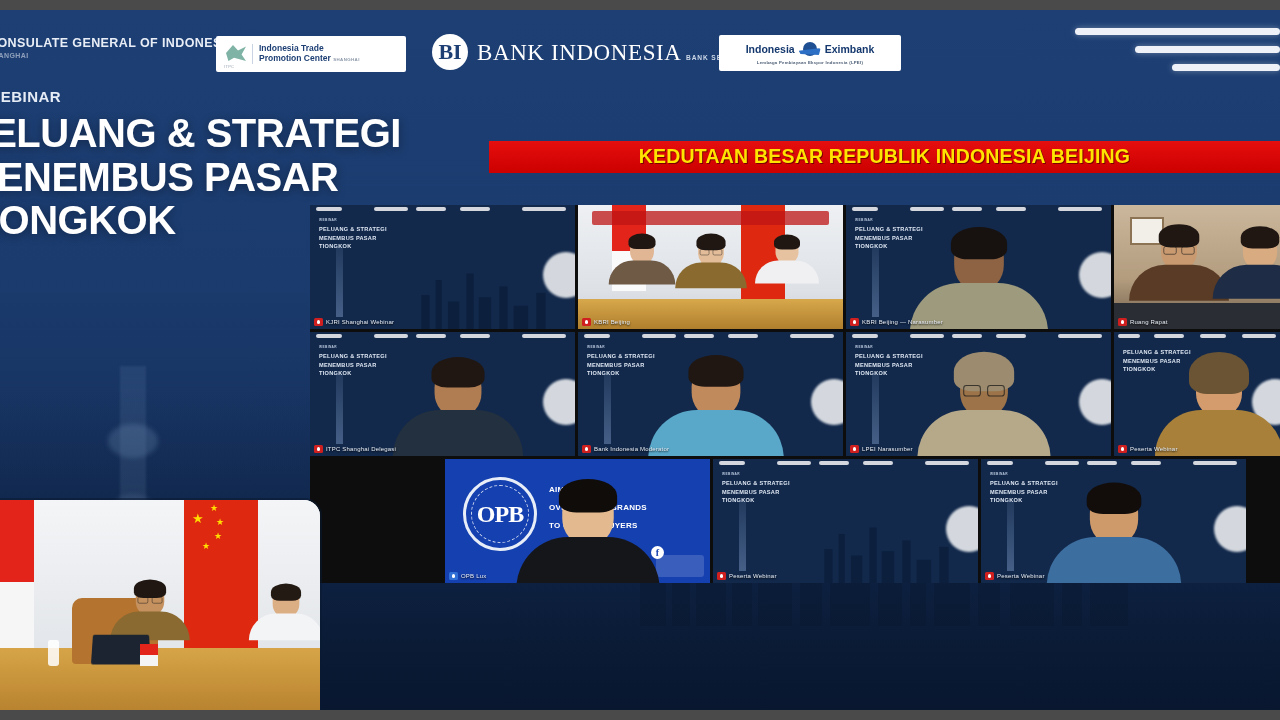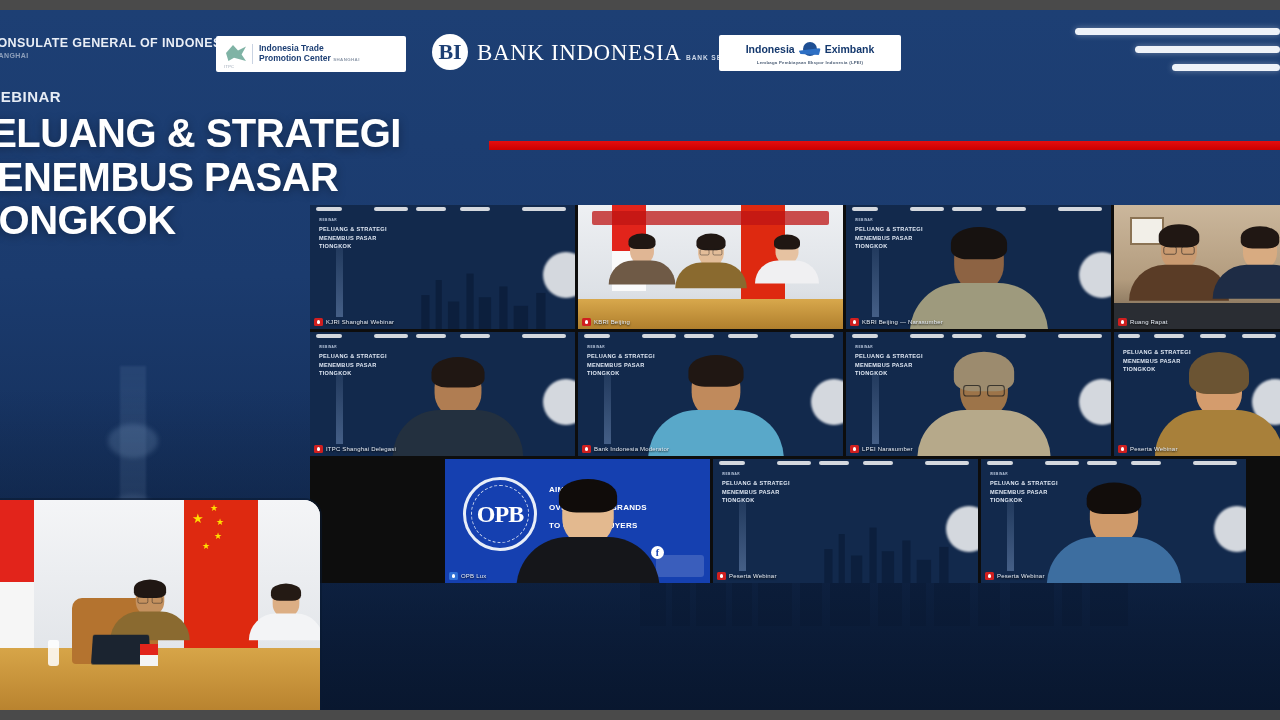--- a/index.html
+++ b/index.html
@@ -254,20 +254,21 @@
   </div>
 
   <div class="eyebrow">WEBINAR</div>
   <div class="bigtitle">
     <div>PELUANG &amp; STRATEGI</div>
     <div>MENEMBUS PASAR</div>
     <div>TIONGKOK</div>
   </div>
 
   <div class="embassy">
+    <div class="en">KEDUTAAN BESAR REPUBLIK INDONESIA BEIJING</div>
   </div>
 
   <div class="gallery">
 
     <div class="row r1">
 
       <div class="tile">
         <div class="vbg">
           <div class="mini-head">
             <i style="left:6px;width:26px"></i>

